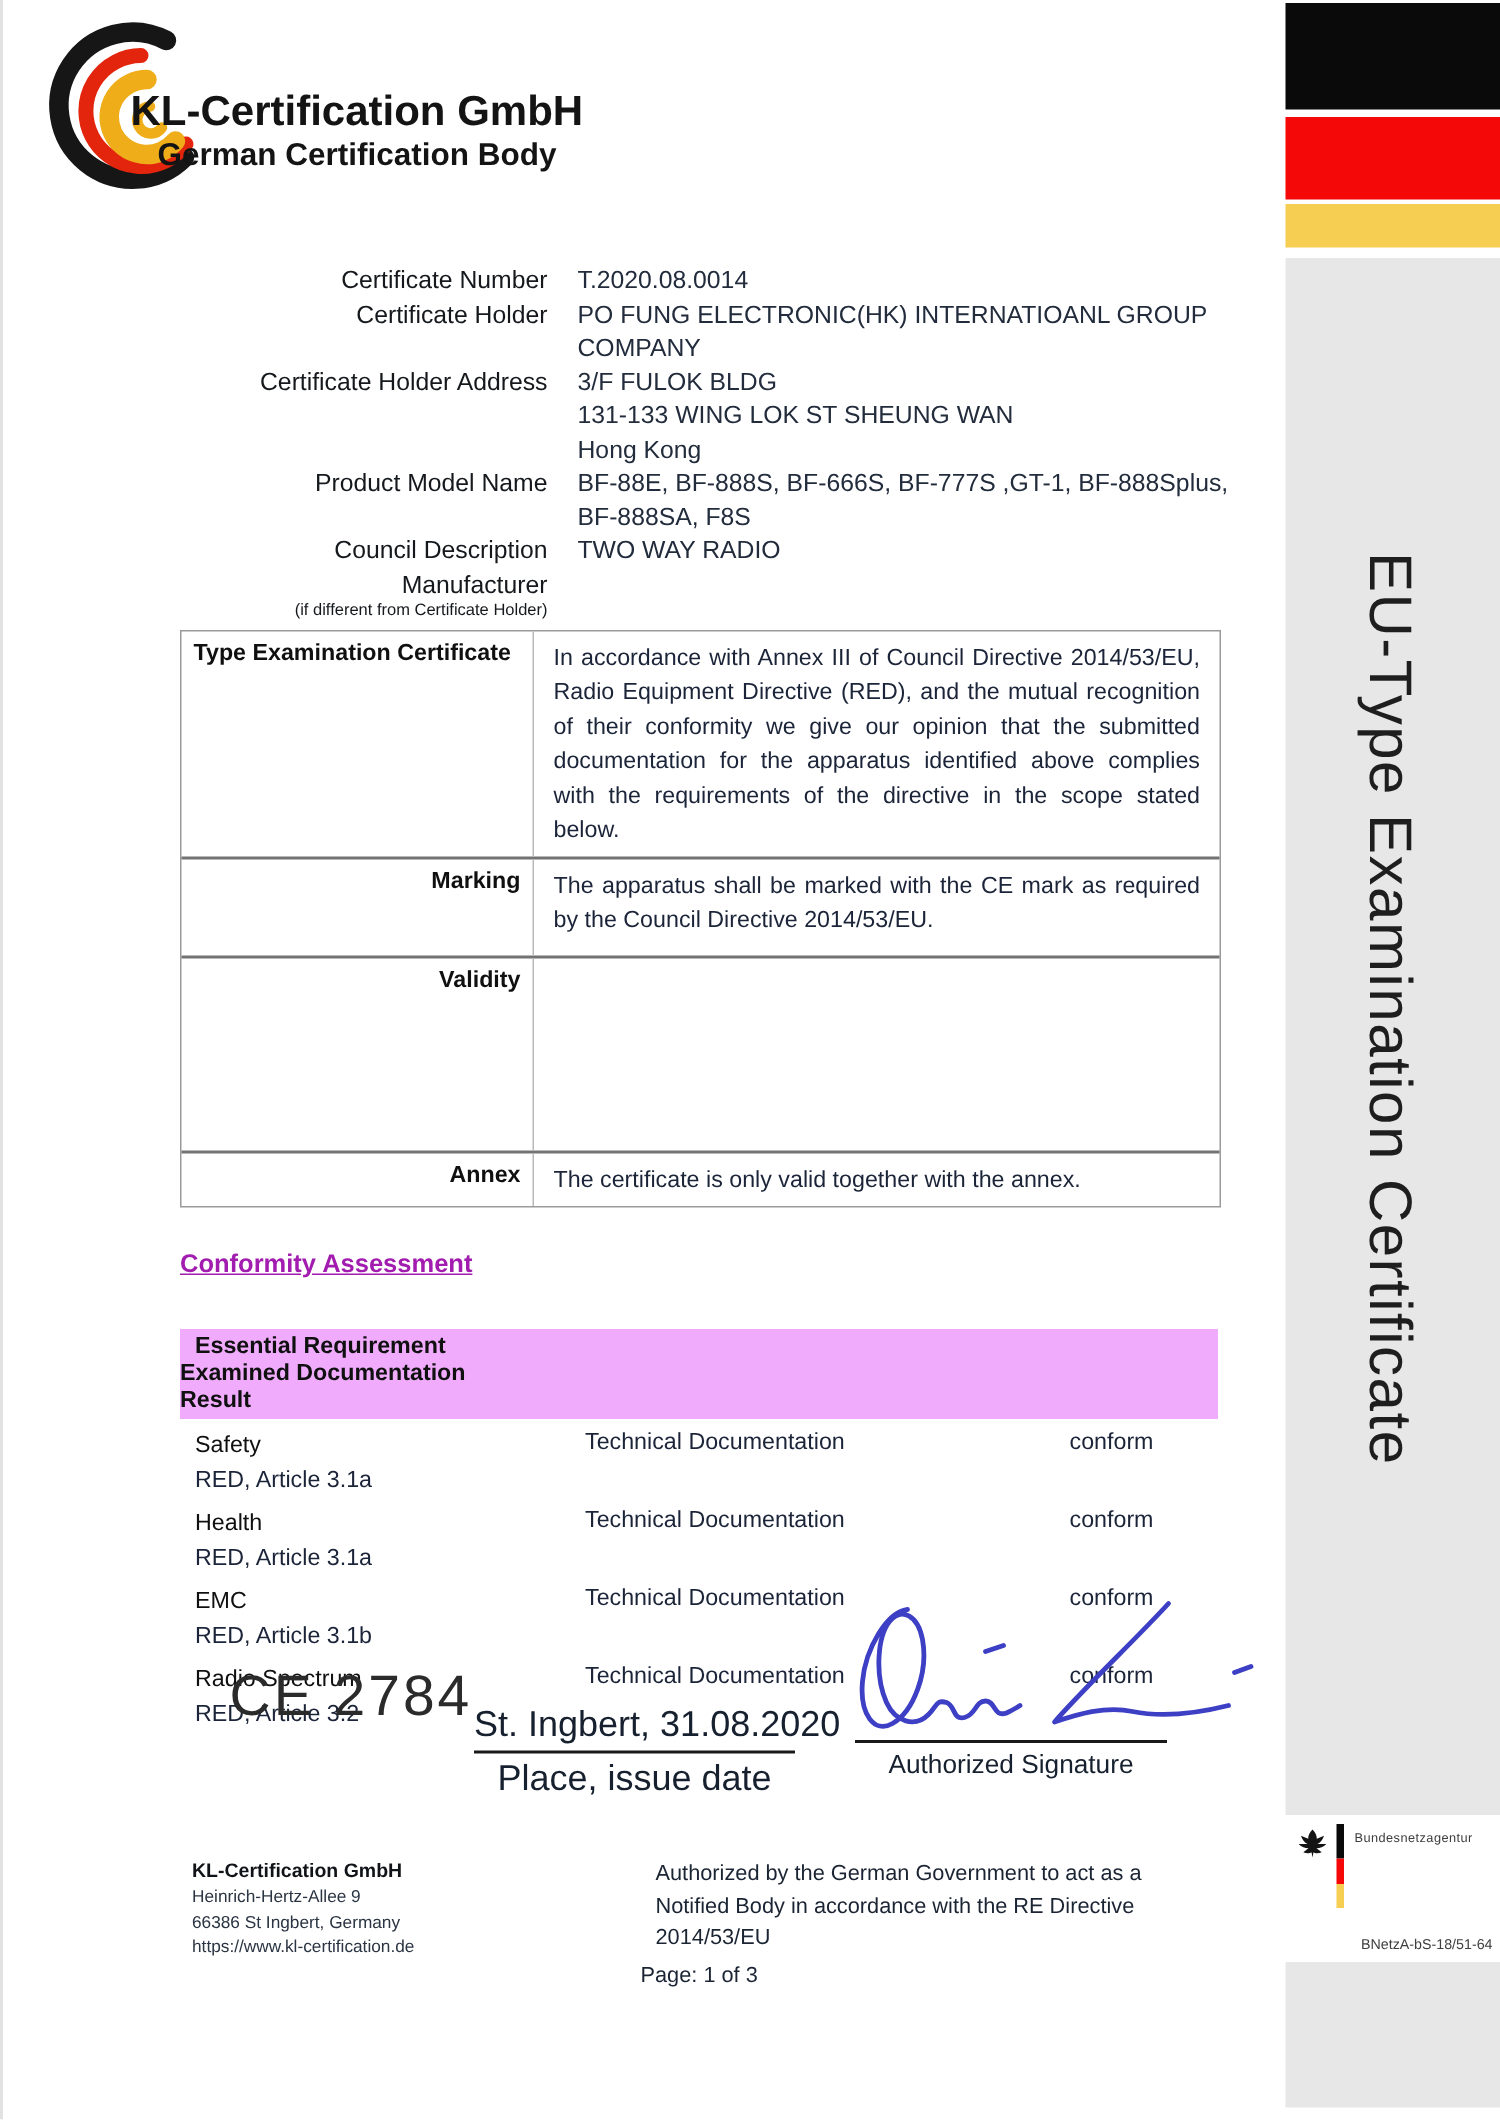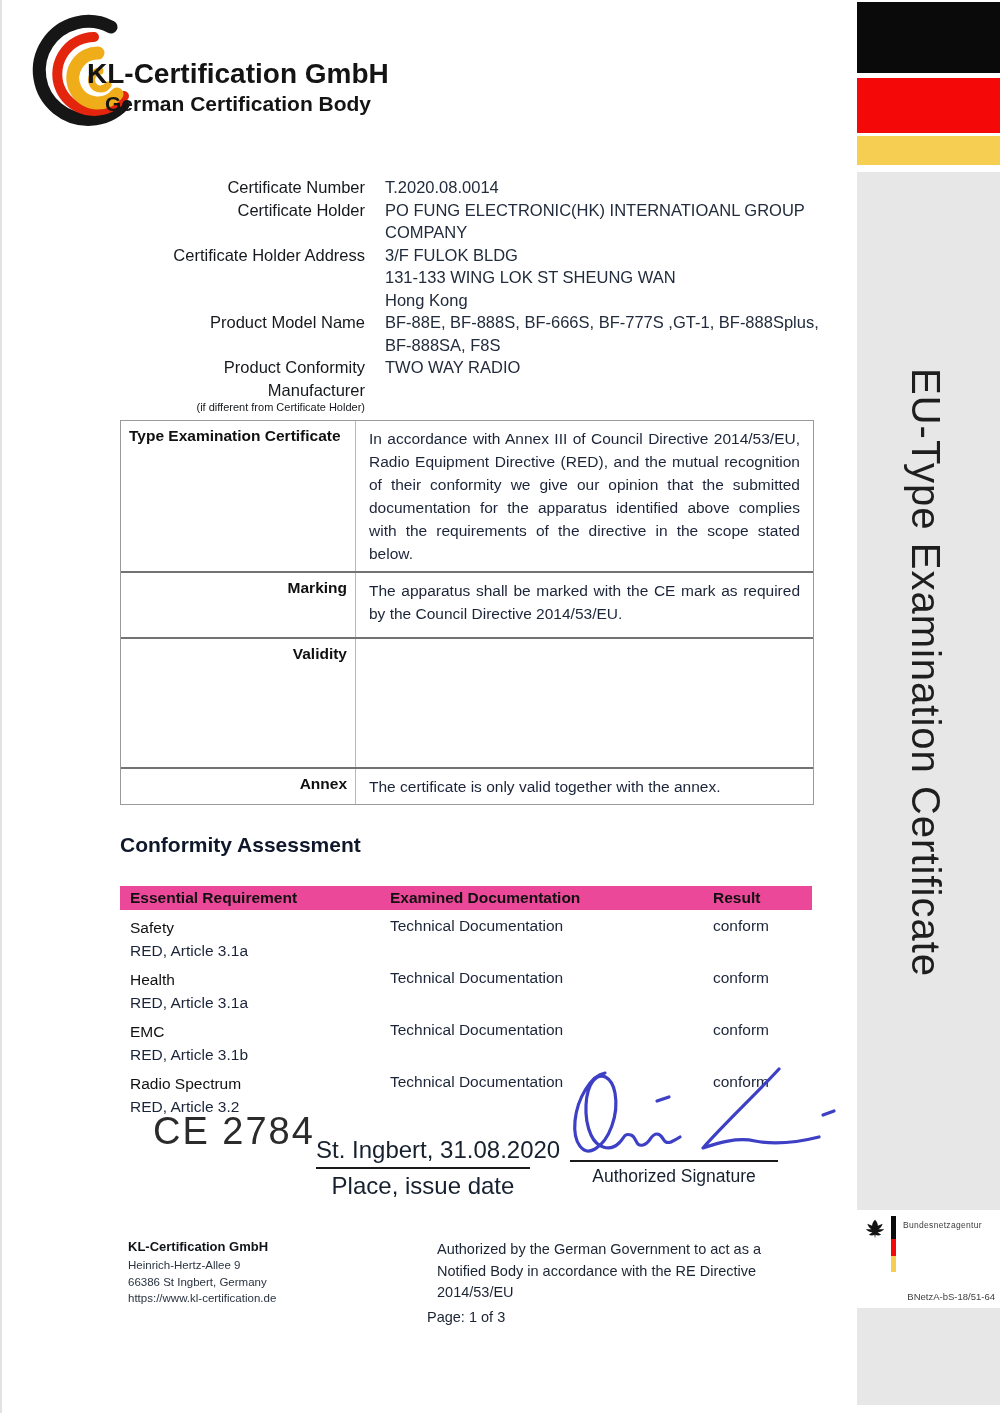--- a/index.html
+++ b/index.html
@@ -46,23 +46,23 @@
   .trow{display:flex;border-bottom:2px solid #737373;}
   .trow:last-child{border-bottom:none;}
   .tlabel{width:235px;flex:0 0 auto;border-right:1px solid #b9b9b9;padding:6px 8px;
           font-weight:bold;font-size:15.5px;color:#101010;box-sizing:border-box;}
   .tlabel.left{text-align:left;}
   .tlabel.right{text-align:right;}
   .tbody{flex:1;padding:6px 13px;text-align:justify;font-size:15.5px;line-height:23px;color:#1b2438;box-sizing:border-box;}
   .h-tall{min-height:148px;} .h-med{min-height:64px;} .h-big{min-height:128px;} .h-small{min-height:22px;}
 
   
-  .conf-heading{position:absolute;left:120px;top:833px;font-size:21px;font-weight:bold;color:#0f172a;}
+  .conf-heading{position:absolute;left:120px;top:833px;font-size:17px;font-weight:bold;color:#a21caf;text-decoration:underline;}
   .conf-table{position:absolute;left:120px;top:886px;width:692px;}
-  .conf-head{display:flex;background:#ec4899;padding:3px 0;font-weight:bold;font-size:15.5px;color:#101010;}
+  .conf-head{display:flex;background:#f0abfc;padding:3px 0;font-weight:bold;font-size:15.5px;color:#101010;flex-direction:column;}
   .c1{width:270px;flex:0 0 auto;padding-left:10px;box-sizing:border-box;}
   .c2{width:323px;flex:0 0 auto;}
   .c3{flex:1;}
   .conf-row{display:flex;margin-top:7px;min-height:38px;font-size:15.5px;color:#1b2438;}
   .req-name{font-weight:normal;color:#101010;line-height:22px;}
   .req-article{line-height:23px;}
 
   
   .ce-mark{position:absolute;left:153px;top:1110px;font-size:38px;color:#2b2b2b;letter-spacing:2px;white-space:nowrap;}
   .place-date{position:absolute;left:316px;top:1136px;width:214px;text-align:center;font-size:24px;color:#16202e;}
@@ -130,21 +130,21 @@
     <div class="fvalue">3/F FULOK BLDG
 131-133 WING LOK ST SHEUNG WAN
 Hong Kong</div>
   </div>
   <div class="frow">
     <div class="flabel">Product Model Name</div>
     <div class="fvalue">BF-88E, BF-888S, BF-666S, BF-777S ,GT-1, BF-888Splus,
 BF-888SA, F8S</div>
   </div>
   <div class="frow">
-    <div class="flabel">Product Conformity</div>
+    <div class="flabel">Council Description</div>
     <div class="fvalue">TWO WAY RADIO</div>
   </div>
   <div class="frow">
     <div class="flabel">
       <div>Manufacturer</div>
       <div class="fsub">(if different from Certificate Holder)</div>
     </div>
     <div class="fvalue"></div>
   </div>
 </div>

